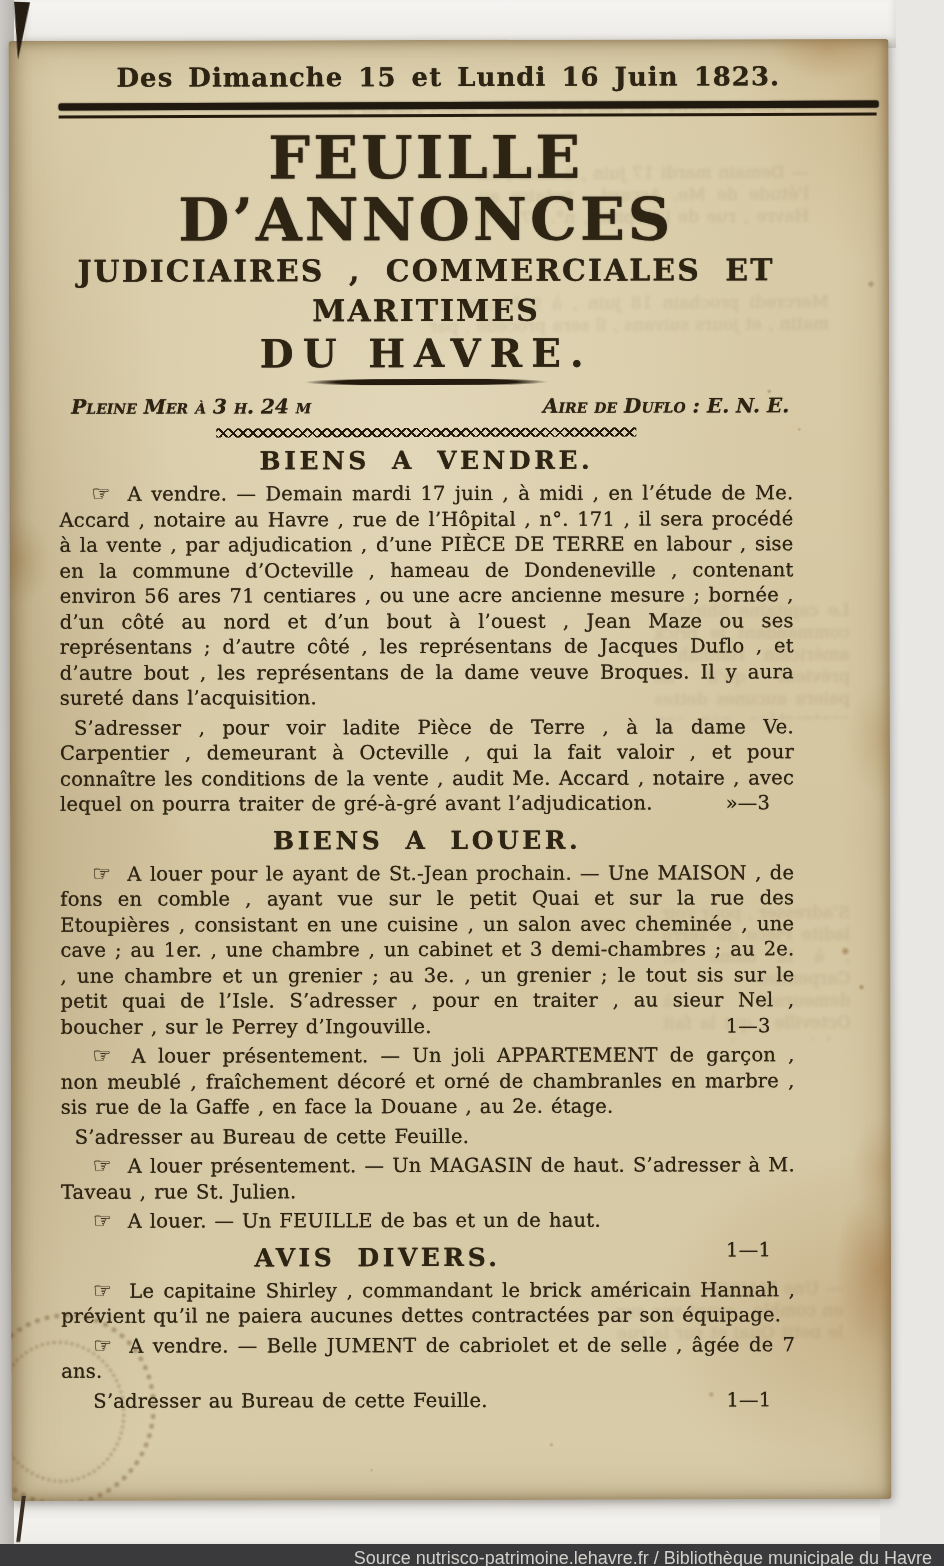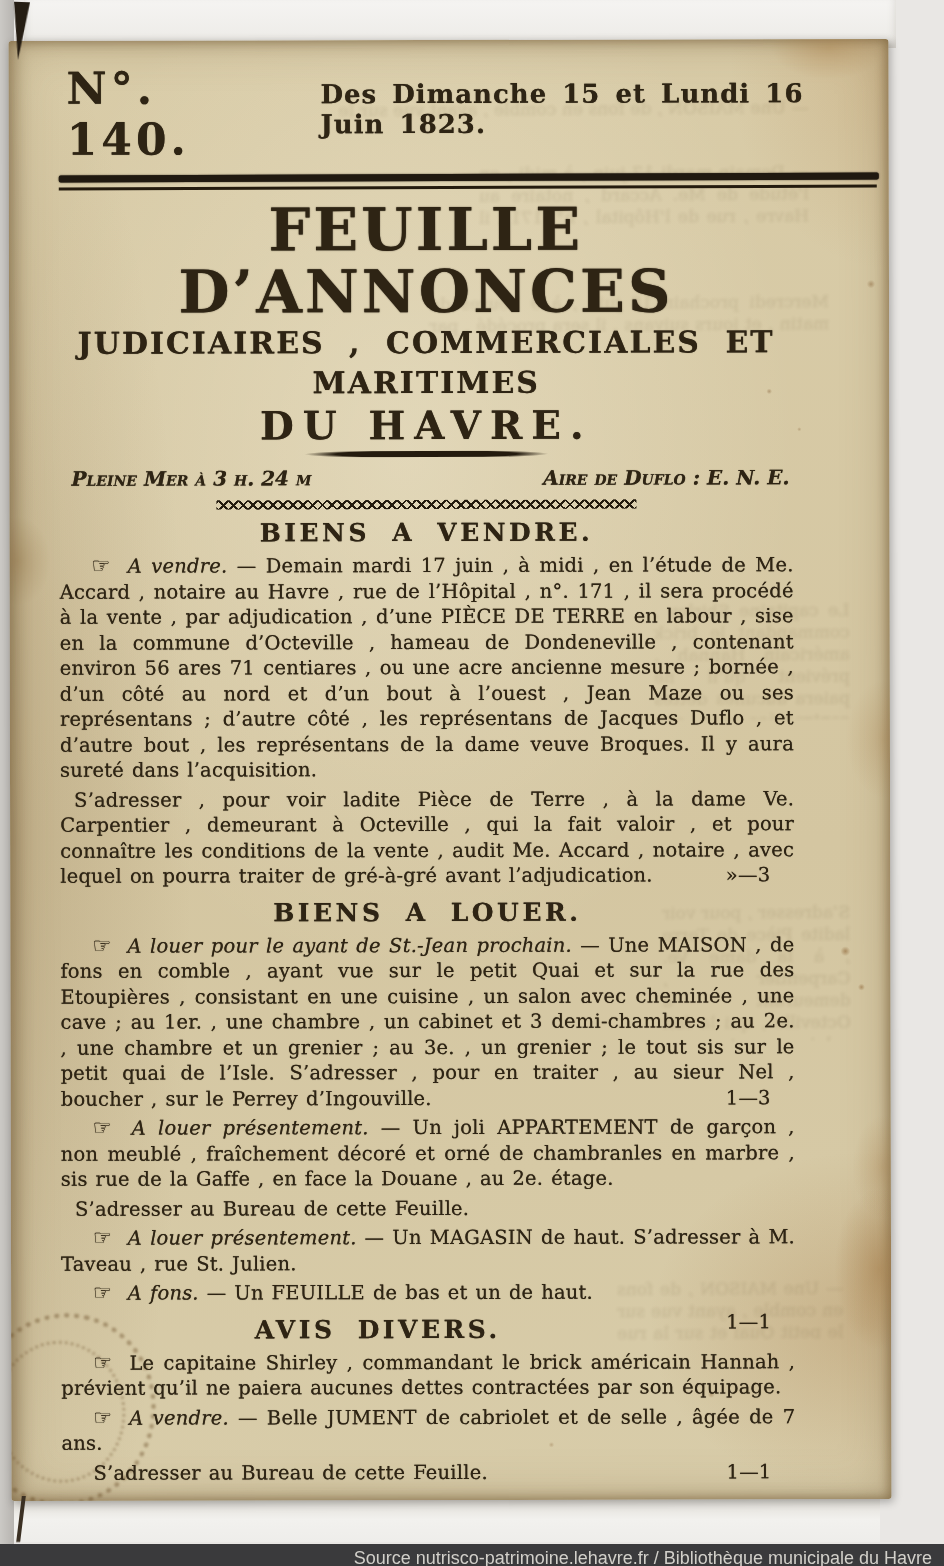--- a/index.html
+++ b/index.html
@@ -84,21 +84,21 @@
   .zigzag{width:420px;height:9px;margin:10px auto 0;
     background-image:repeating-linear-gradient(45deg,#241b0e 0 2px,transparent 2px 7px),
                      repeating-linear-gradient(-45deg,#241b0e 0 2px,transparent 2px 7px);}
   .sec-heading{text-align:center;font-weight:bold;font-size:25px;line-height:30px;
     letter-spacing:3.5px;word-spacing:10px;margin:9px 0 5px;}
   .par{font-size:19.5px;line-height:25.5px;text-align:justify;margin:0 0 4px;
     letter-spacing:.2px;word-spacing:1.5px;}
   .indent{text-indent:32px;}
   .indent-sm{text-indent:14px;}
   .manicule{font-family:"DejaVu Sans",sans-serif;font-size:21px;margin-right:9px;letter-spacing:-1px;}
-  .lead{font-style:italic;}
+  .lead{}
   .ref{float:right;margin-right:24px;}
 
   
   .footer{position:absolute;left:0;right:0;bottom:0;height:22px;background:#3a3a3c;
     color:#d2d0ca;font-family:"Liberation Sans","DejaVu Sans",sans-serif;
     font-size:18px;line-height:29px;text-align:right;padding-right:12px;}
 </style>
 </head>
 <body>
 
@@ -114,21 +114,20 @@
 
     <div class="ghost" style="top:58px;left:330px;width:470px;height:22px;">— Une MAISON , de fons en comble , ayant vue sur le petit Quai et sur la rue des Etoupières , consistant en une cuisine , un salon avec cheminée , une cave ; au 1er. , une chambre , un cabinet et 3 demi-chambres ; au 2e. , une chambre et un grenier ; au 3e. , un grenier ; le tout sis sur le petit quai de l’Isle. S’adresser , pour en traiter , au sieur Nel , boucher , sur le Perrey d’Ingouville.</div>
     <div class="ghost" style="top:122px;left:470px;width:330px;height:66px;">— Demain mardi 17 juin , à midi , en l’étude de Me. Accard , notaire au Havre , rue de l’Hôpital , n°. 171 , il sera procédé à la vente , par adjudication , d’une PIÈCE DE TERRE en labour , sise en la commune d’Octeville , hameau de Dondeneville , contenant environ 56 ares 71 centiares , ou une acre ancienne mesure ; bornée , d’un côté au nord et d’un bout à l’ouest , Jean Maze ou ses représentans ; d’autre côté , les représentans de Jacques Duflo , et d’autre bout , les représentans de la dame veuve Broques. Il y aura sureté dans l’acquisition.</div>
     <div class="ghost" style="top:252px;left:420px;width:400px;height:44px;">Mercredi prochain 18 juin , à 9 heures du matin , et jours suivans , il sera procédé , par le ministère public , à la vente publique d’objets déposés en nantissement et abandonnés par les emprunteurs ; consistant en Bijous , tels que Montres à boîtes d’or et d’argent , Bagues , Boucles d’oreilles et à souliers , Epingles et Colliers ; Argenterie ; Linge de table.</div>
     <div class="ghost" style="top:560px;left:644px;width:196px;height:120px;">Le capitaine Shirley , commandant le brick américain Hannah , prévient qu’il ne paiera aucunes dettes contractées par son équipage.</div>
     <div class="ghost" style="top:862px;left:652px;width:188px;height:140px;">S’adresser , pour voir ladite Pièce de Terre , à la dame Ve. Carpentier , demeurant à Octeville , qui la fait valoir , et pour connaître les conditions de la vente , audit Me. Accard , notaire , avec lequel on pourra traiter de gré-à-gré avant l’adjudication.</div>
     <div class="ghost" style="top:1238px;left:606px;width:226px;height:62px;">— Une MAISON , de fons en comble , ayant vue sur le petit Quai et sur la rue des Etoupières , consistant en une cuisine , un salon avec cheminée , une cave ; au 1er. , une chambre , un cabinet et 3 demi-chambres ; au 2e. , une chambre et un grenier ; au 3e. , un grenier ; le tout sis sur le petit quai de l’Isle. S’adresser , pour en traiter , au sieur Nel , boucher , sur le Perrey d’Ingouville.</div>
 
     <div class="col">
       <div class="mast">
-        <div class="issue">N°. 140.</div>
         <div class="dateline">Des Dimanche 15 et Lundi 16 Juin 1823.</div>
       </div>
       <div class="rule-thick"></div>
       <div class="rule-thin"></div>
 
       <div class="text">
         <div class="t1">FEUILLE D’ANNONCES</div>
         <div class="t2">JUDICIAIRES , COMMERCIALES ET MARITIMES</div>
         <div class="t3">DU HAVRE.</div>
         <div class="swell"></div>
@@ -165,21 +164,21 @@
         <p class="par indent-sm">
           <span>S’adresser au Bureau de cette Feuille.</span>
         </p>
         <p class="par indent">
           <span class="manicule">☞</span>
           <span class="lead">A louer présentement.</span>
           <span>— Un MAGASIN de haut. S’adresser à M. Taveau , rue St. Julien.</span>
         </p>
         <p class="par indent">
           <span class="manicule">☞</span>
-          <span class="lead">A fons.</span>
+          <span class="lead">A louer.</span>
           <span>— Un FEUILLE de bas et un de haut.</span>
         </p>
         <p class="par indent">
           <span class="ref">1—1</span>
         </p>
 
         <div class="sec-heading">AVIS DIVERS.</div>
         <p class="par indent">
           <span class="manicule">☞</span>
           <span>Le capitaine Shirley , commandant le brick américain Hannah , prévient qu’il ne paiera aucunes dettes contractées par son équipage.</span>

